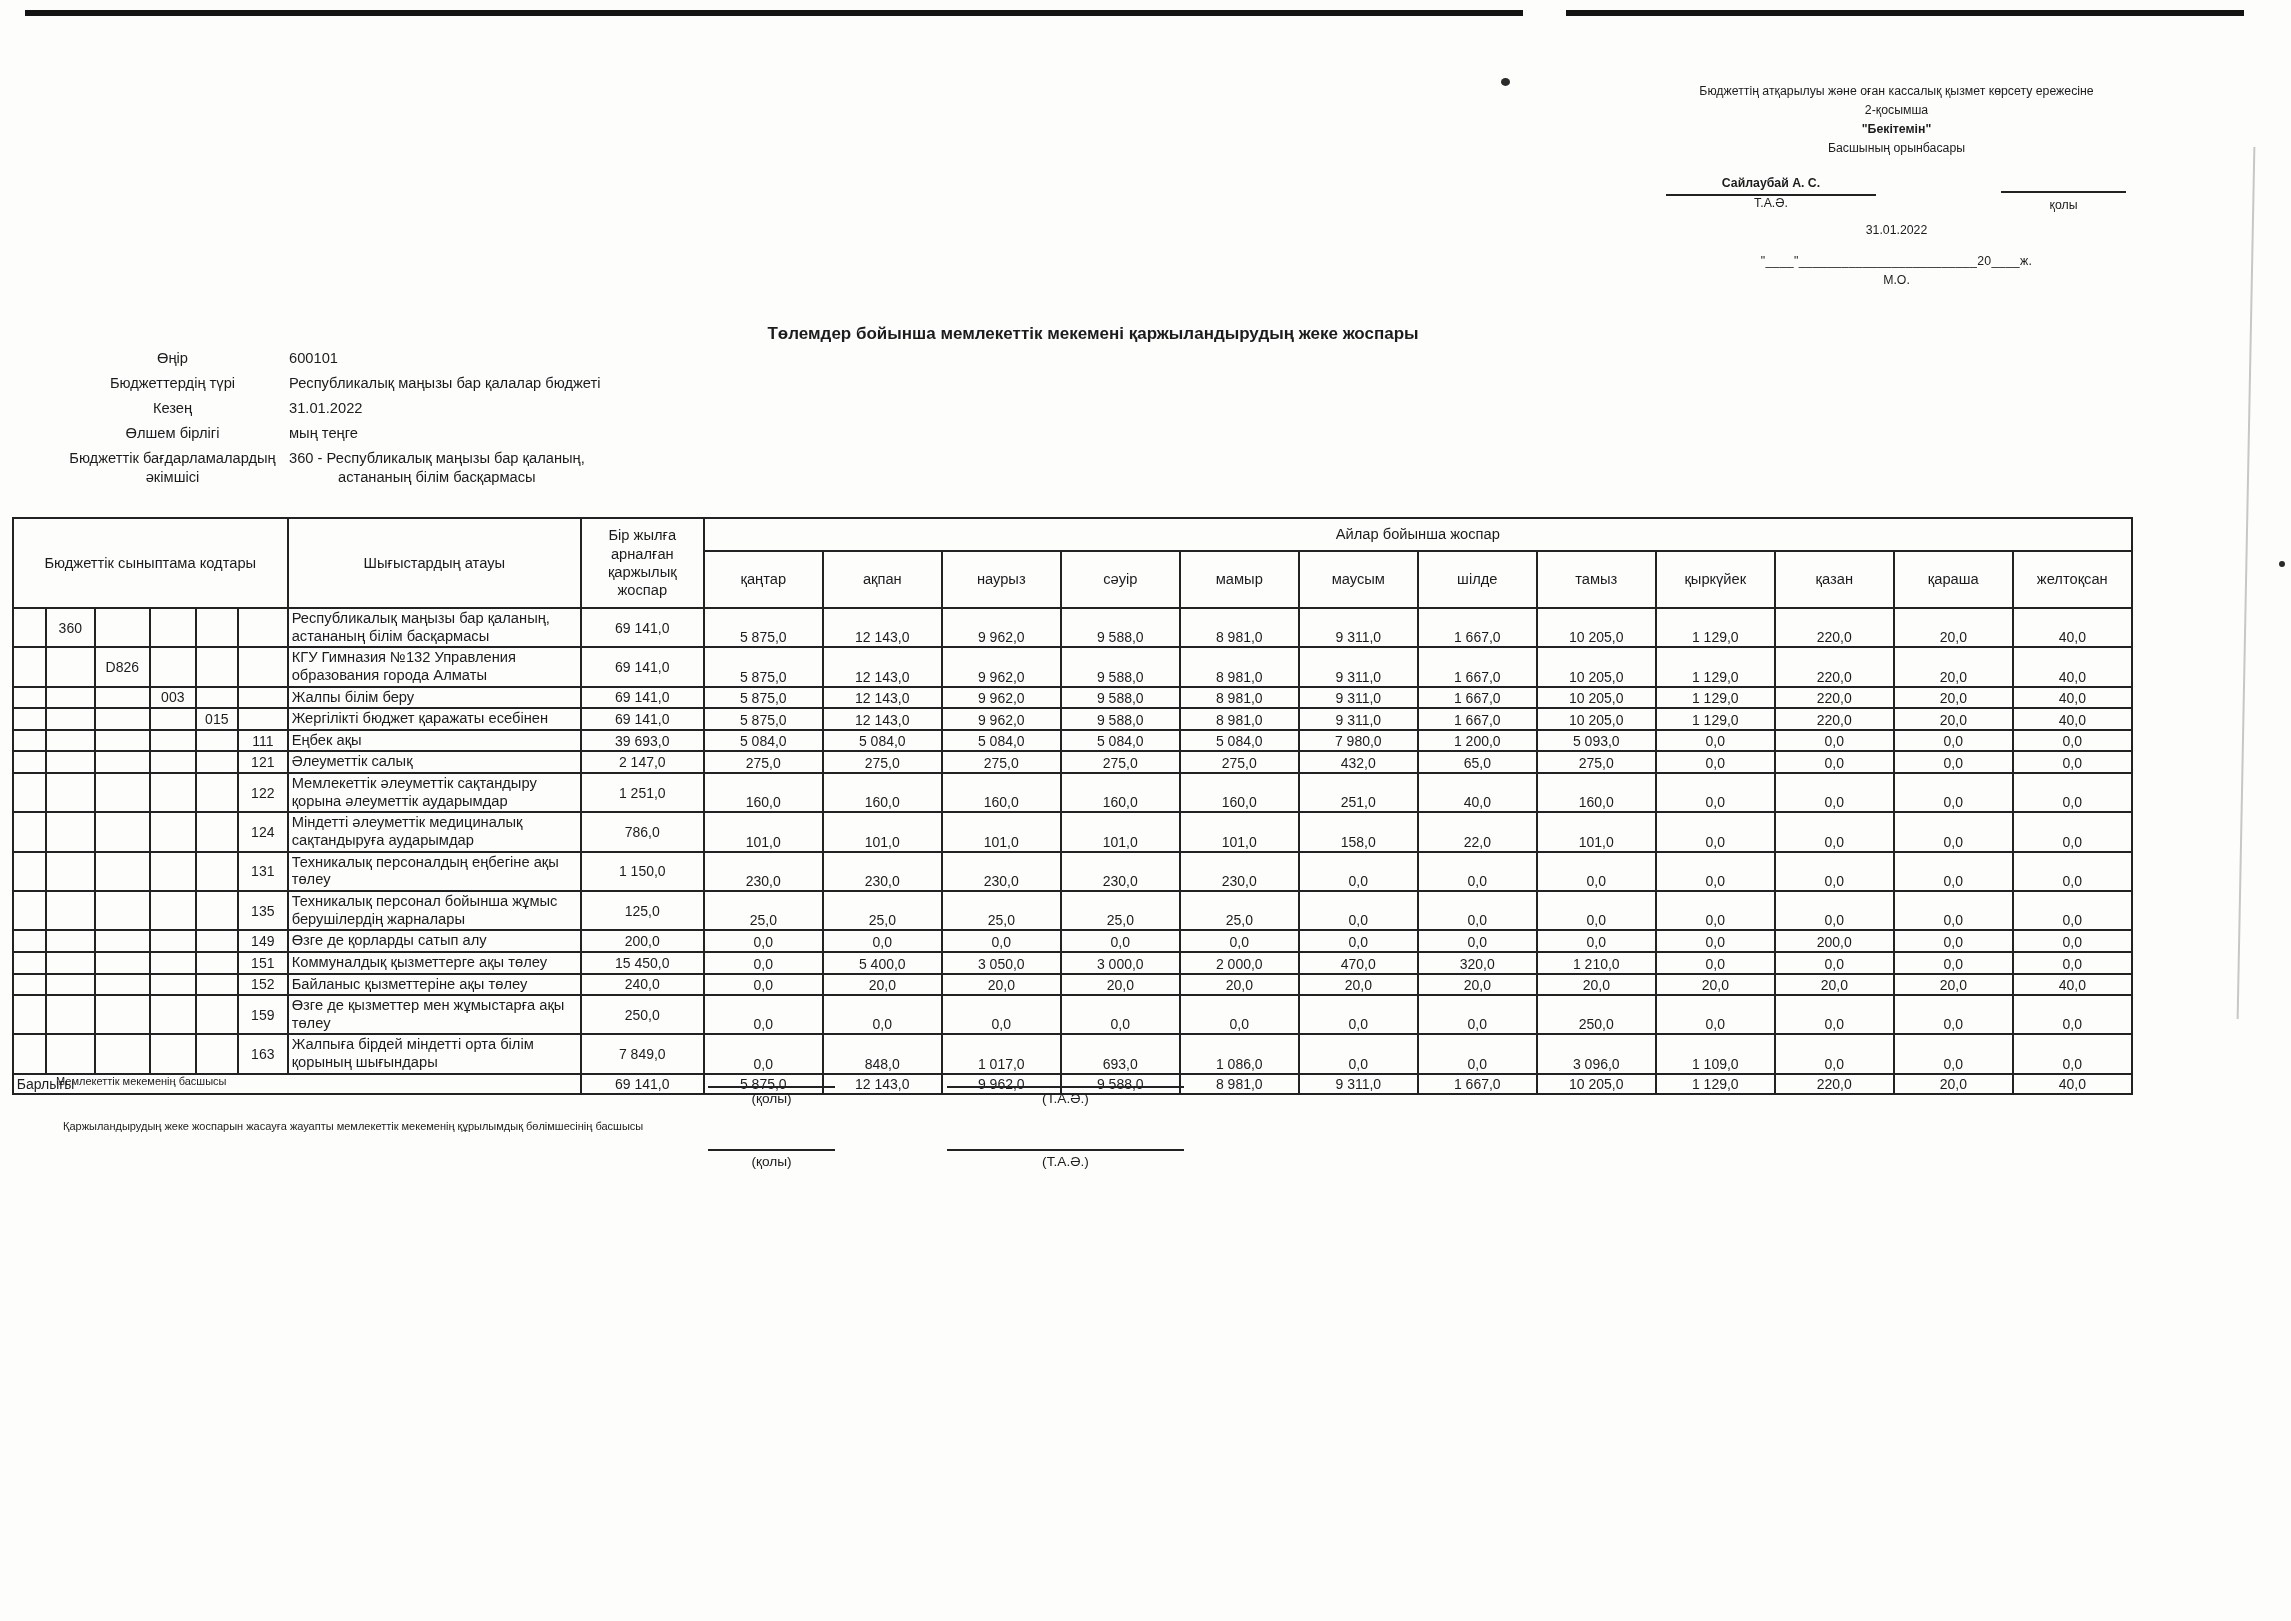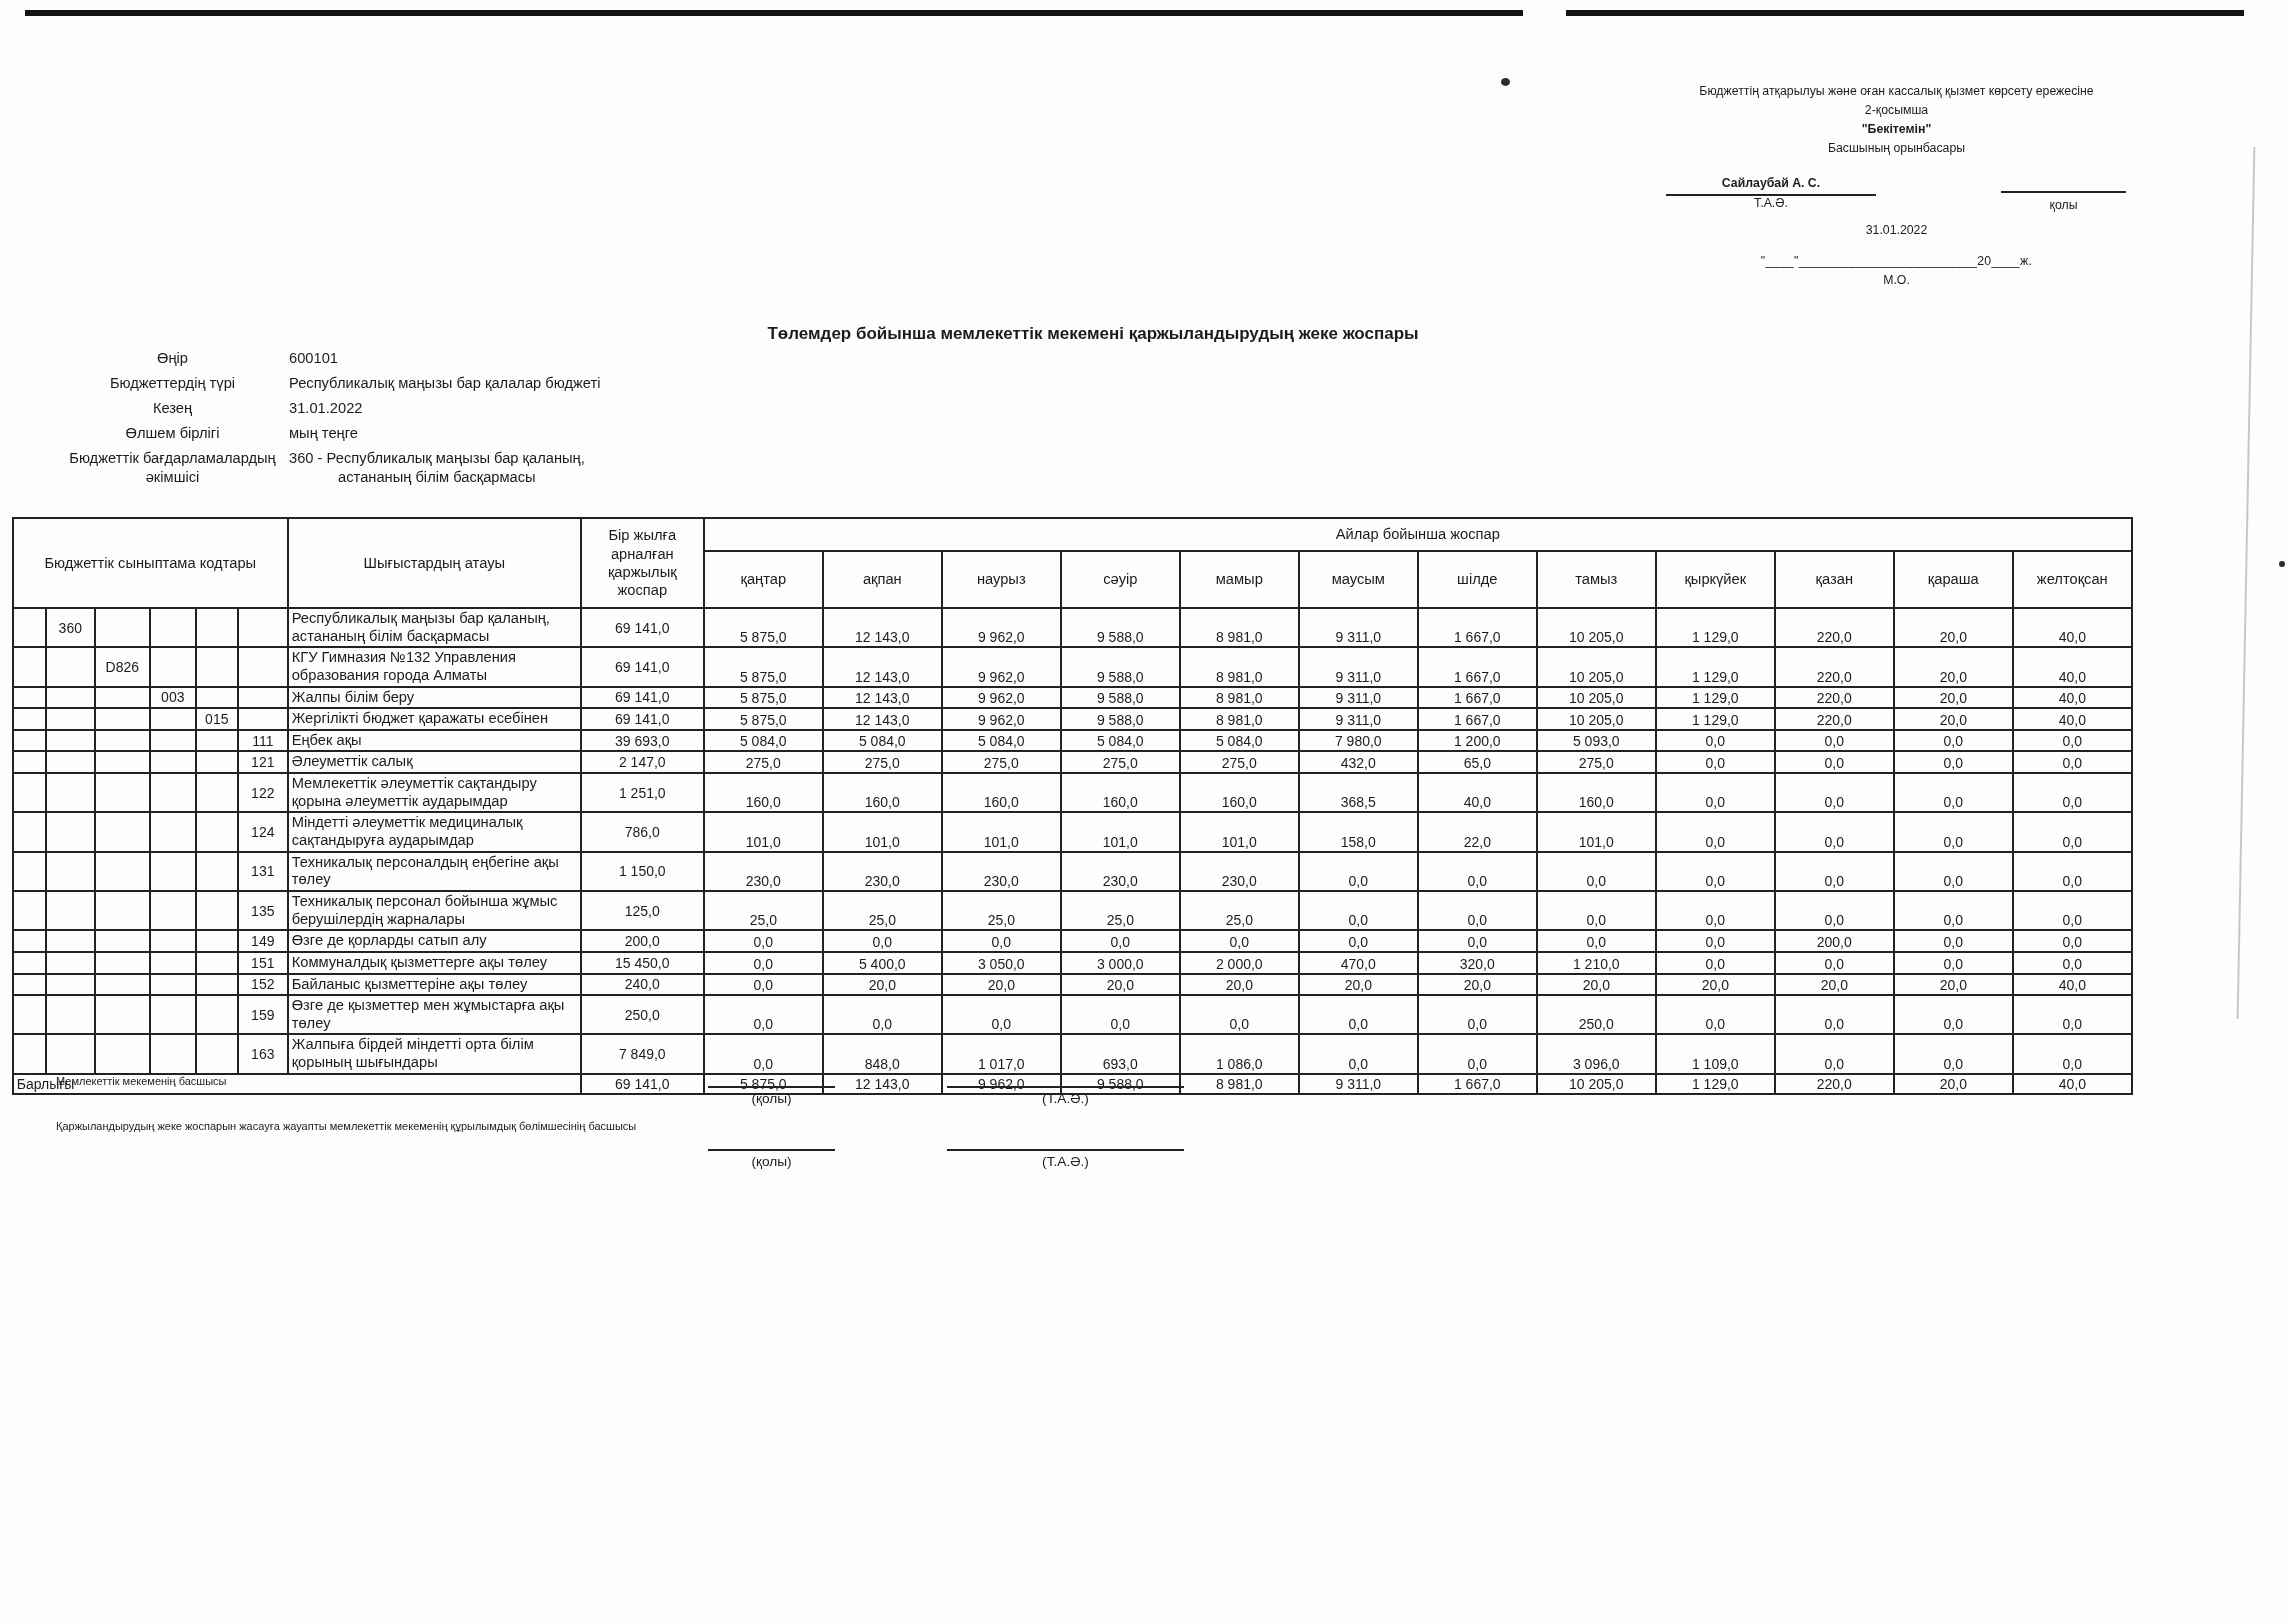--- a/index.html
+++ b/index.html
@@ -292,21 +292,21 @@
           <td class="code-cell"></td>
           <td class="code-cell"></td>
           <td class="code-cell">122</td>
           <td class="name-cell">Мемлекеттік әлеуметтік сақтандыру қорына әлеуметтік аударымдар</td>
           <td class="year-cell num">1 251,0</td>
           <td class="month-cell num">160,0</td>
           <td class="month-cell num">160,0</td>
           <td class="month-cell num">160,0</td>
           <td class="month-cell num">160,0</td>
           <td class="month-cell num">160,0</td>
-          <td class="month-cell num">368,5</td>
+          <td class="month-cell num">251,0</td>
           <td class="month-cell num">40,0</td>
           <td class="month-cell num">160,0</td>
           <td class="month-cell num">0,0</td>
           <td class="month-cell num">0,0</td>
           <td class="month-cell num">0,0</td>
           <td class="month-cell num">0,0</td>
         </tr>
         <tr>
           <td class="code-cell"></td>
           <td class="code-cell"></td>
@@ -505,21 +505,21 @@
   <div class="f-label" style="top:1074px;">Мемлекеттік мекеменің басшысы</div>
   <div class="f-group" style="left:708px; top:1072px; width:127px;">
     <div class="f-line"></div>
     <div class="f-cap">(қолы)</div>
   </div>
   <div class="f-group" style="left:947px; top:1072px; width:237px;">
     <div class="f-line"></div>
     <div class="f-cap">(Т.А.Ә.)</div>
   </div>
 
-  <div class="f-label" style="top:1119px;">Қаржыландырудың жеке жоспарын жасауға жауапты мемлекеттік мекеменің құрылымдық бөлімшесінің басшысы</div>
+  <div class="f-label" style="top:1119px;margin-left:7px;">Қаржыландырудың жеке жоспарын жасауға жауапты мемлекеттік мекеменің құрылымдық бөлімшесінің басшысы</div>
   <div class="f-group" style="left:708px; top:1135px; width:127px;">
     <div class="f-line"></div>
     <div class="f-cap">(қолы)</div>
   </div>
   <div class="f-group" style="left:947px; top:1135px; width:237px;">
     <div class="f-line"></div>
     <div class="f-cap">(Т.А.Ә.)</div>
   </div>
 
 </div>

